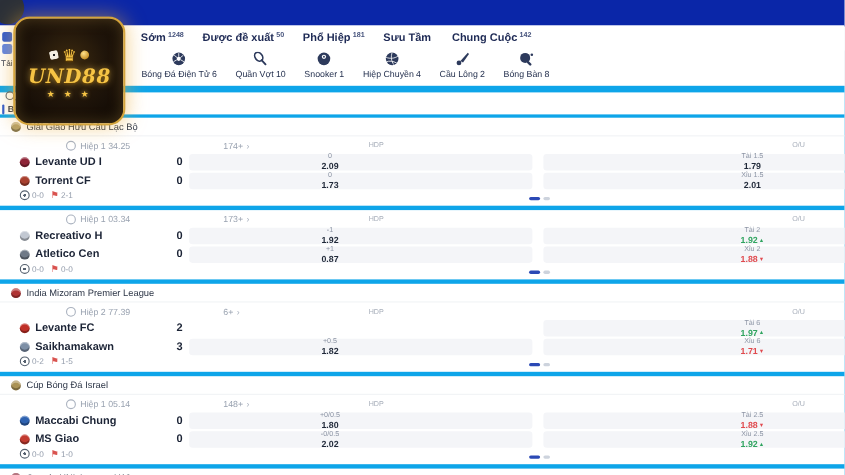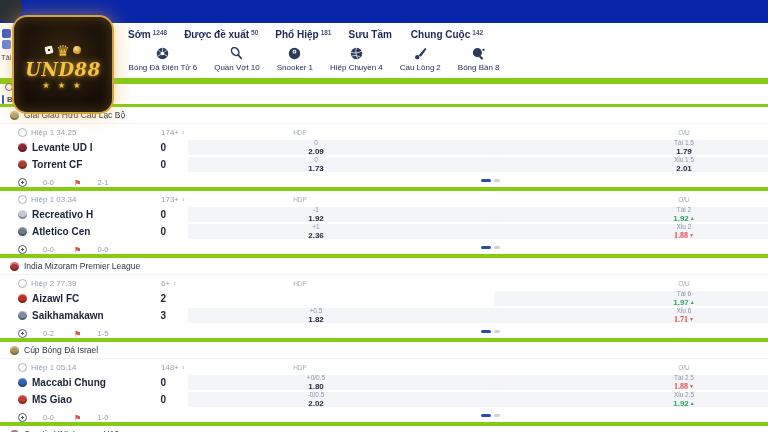--- a/index.html
+++ b/index.html
@@ -15,58 +15,58 @@
   .tab{font-size:10px;font-weight:bold;color:#1e2a55;white-space:nowrap;cursor:pointer;}
   .tab .cnt{font-size:6.5px;font-weight:bold;color:#46537c;position:relative;top:-3px;margin-left:2px;}
 
   
   .sports{position:absolute;top:47px;left:74px;height:31px;display:flex;gap:17px;align-items:flex-start;}
   .sport{display:flex;flex-direction:column;align-items:center;gap:3px;cursor:pointer;}
   .sport svg{width:13px;height:13px;display:block;}
   .stext{display:flex;gap:2px;font-size:8px;color:#25314f;white-space:nowrap;}
 
   
-  .main{position:absolute;top:78px;left:0;right:0;bottom:0;background:#84cc16;}
+  .main{position:absolute;top:78px;left:0;right:0;bottom:0;background:#0ea5e9;}
   .toolbar{position:absolute;top:6px;left:0;width:768px;height:20px;background:#fff;}
   .blocks{position:absolute;top:29px;left:0;width:768px;}
   .block{background:#fff;margin-bottom:4px;}
 
   .lg-head{height:16px;display:flex;align-items:center;gap:5px;padding-left:10px;
     border-bottom:1px solid #f1f3f6;}
   .lgico{width:9px;height:9px;border-radius:50%;box-shadow:inset 0 -2px rgba(0,0,0,.28), inset 0 2px rgba(255,255,255,.35);}
   .lgname{font-size:8.5px;color:#2d3647;}
 
   .match{position:relative;padding-top:2px;}
-  .meta{position:relative;height:13px;}
+  .meta{position:relative;height:13px;margin-left:42px;}
   .metaleft{position:absolute;left:18px;top:2px;display:flex;gap:4px;align-items:center;}
   .clock{width:7px;height:7px;border:1px solid #aab2bf;border-radius:50%;display:inline-block;}
   .ptime{font-size:8px;color:#99a2b0;white-space:nowrap;}
   .markets{position:absolute;left:161px;top:2px;font-size:8px;color:#99a2b0;cursor:pointer;}
   .markets::after{content:"›";margin-left:3px;color:#aab2bf;}
   .colhead{position:absolute;top:3px;font-size:6.5px;color:#a8afbb;text-align:center;}
   .colhead.hdp{left:172px;width:256px;}
   .colhead.ou{left:494px;width:380px;}
 
   .trow{position:relative;height:17px;}
   .crest{position:absolute;left:18px;top:4px;width:9px;height:9px;border-radius:50%;
     box-shadow:inset 0 -2px rgba(0,0,0,.3), inset 0 1px rgba(255,255,255,.4);}
   .tname{position:absolute;left:32px;top:3px;font-size:10px;font-weight:bold;color:#1c2436;white-space:nowrap;}
   .tscore{position:absolute;left:146px;top:3px;width:20px;text-align:right;font-size:10px;font-weight:bold;color:#1c2436;}
   .cell{position:absolute;top:1px;height:15px;background:#f4f5f8;border-radius:3px;
     display:flex;flex-direction:column;justify-content:center;align-items:center;line-height:1;cursor:pointer;}
-  .cell.hdp{left:188px;width:312px;padding-right:56px;box-sizing:border-box;}
+  .cell.hdp{left:172px;width:312px;padding-right:56px;box-sizing:border-box;}
   .cell.ou{left:494px;width:380px;}
   .line{font-size:6.5px;color:#8d95a5;margin-bottom:1.5px;}
   .odds{font-size:8px;font-weight:bold;color:#1f2838;}
   .odds.up{color:#2fa45f;}
-  .odds.down{color:#e04a4e;font-family:Liberation Serif, serif;}
+  .odds.down{color:#e04a4e;}
   .odds.up::after{content:"▲";font-size:5px;margin-left:1px;vertical-align:1px;}
   .odds.down::after{content:"▼";font-size:5px;margin-left:1px;vertical-align:1px;}
 
-  .stats{position:relative;height:14px;display:flex;align-items:flex-end;gap:16px;padding-left:18px;
+  .stats{position:relative;height:14px;display:flex;align-items:flex-start;gap:2px;padding-left:18px;
     font-size:7.5px;color:#939cab;}
   .sball{width:7px;height:7px;border:1px solid #55606e;border-radius:50%;display:inline-block;
     background:radial-gradient(circle,#55606e 0 26%,transparent 27%);}
   .stxt{margin-right:4px;}
   .cflag::before{content:"⚑";}
   .cflag{color:#d9534f;font-size:8.5px;line-height:1;}
   .dashwrap{position:absolute;left:481px;top:6px;display:flex;gap:3px;align-items:center;}
   .dash{width:10px;height:2.5px;border-radius:2px;background:#2b49b5;display:inline-block;}
   .dash.dim{width:6px;background:#cdd3dd;}
 
@@ -267,21 +267,21 @@
                 <div class="line">Tài 2</div>
                 <div class="odds up">1.92</div>
               </div>
             </div>
             <div class="trow">
               <span class="crest" style="background: rgb(112, 122, 136);"></span>
               <span class="tname">Atletico Cen</span>
               <span class="tscore">0</span>
               <div class="cell hdp">
                 <div class="line">+1</div>
-                <div class="odds">2.36</div>
+                <div class="odds">0.87</div>
               </div>
               <div class="cell ou">
                 <div class="line">Xỉu 2</div>
                 <div class="odds down">1.88</div>
               </div>
             </div>
             <div class="stats">
               <span class="sball"></span>
               <span class="stxt">0-0</span>
               <span class="cflag"></span>
@@ -303,21 +303,21 @@
               <span class="metaleft">
                 <span class="clock"></span>
                 <span class="ptime">Hiệp 2 77.39</span>
               </span>
               <span class="markets">6+</span>
               <span class="colhead hdp">HDP</span>
               <span class="colhead ou">O/U</span>
             </div>
             <div class="trow">
               <span class="crest" style="background: rgb(192, 48, 40);"></span>
-              <span class="tname">Aizawl FC</span>
+              <span class="tname">Levante FC</span>
               <span class="tscore">2</span>
               <div class="cell ou">
                 <div class="line">Tài 6</div>
                 <div class="odds up">1.97</div>
               </div>
             </div>
             <div class="trow">
               <span class="crest" style="background: rgb(125, 143, 166);"></span>
               <span class="tname">Saikhamakawn</span>
               <span class="tscore">3</span>

